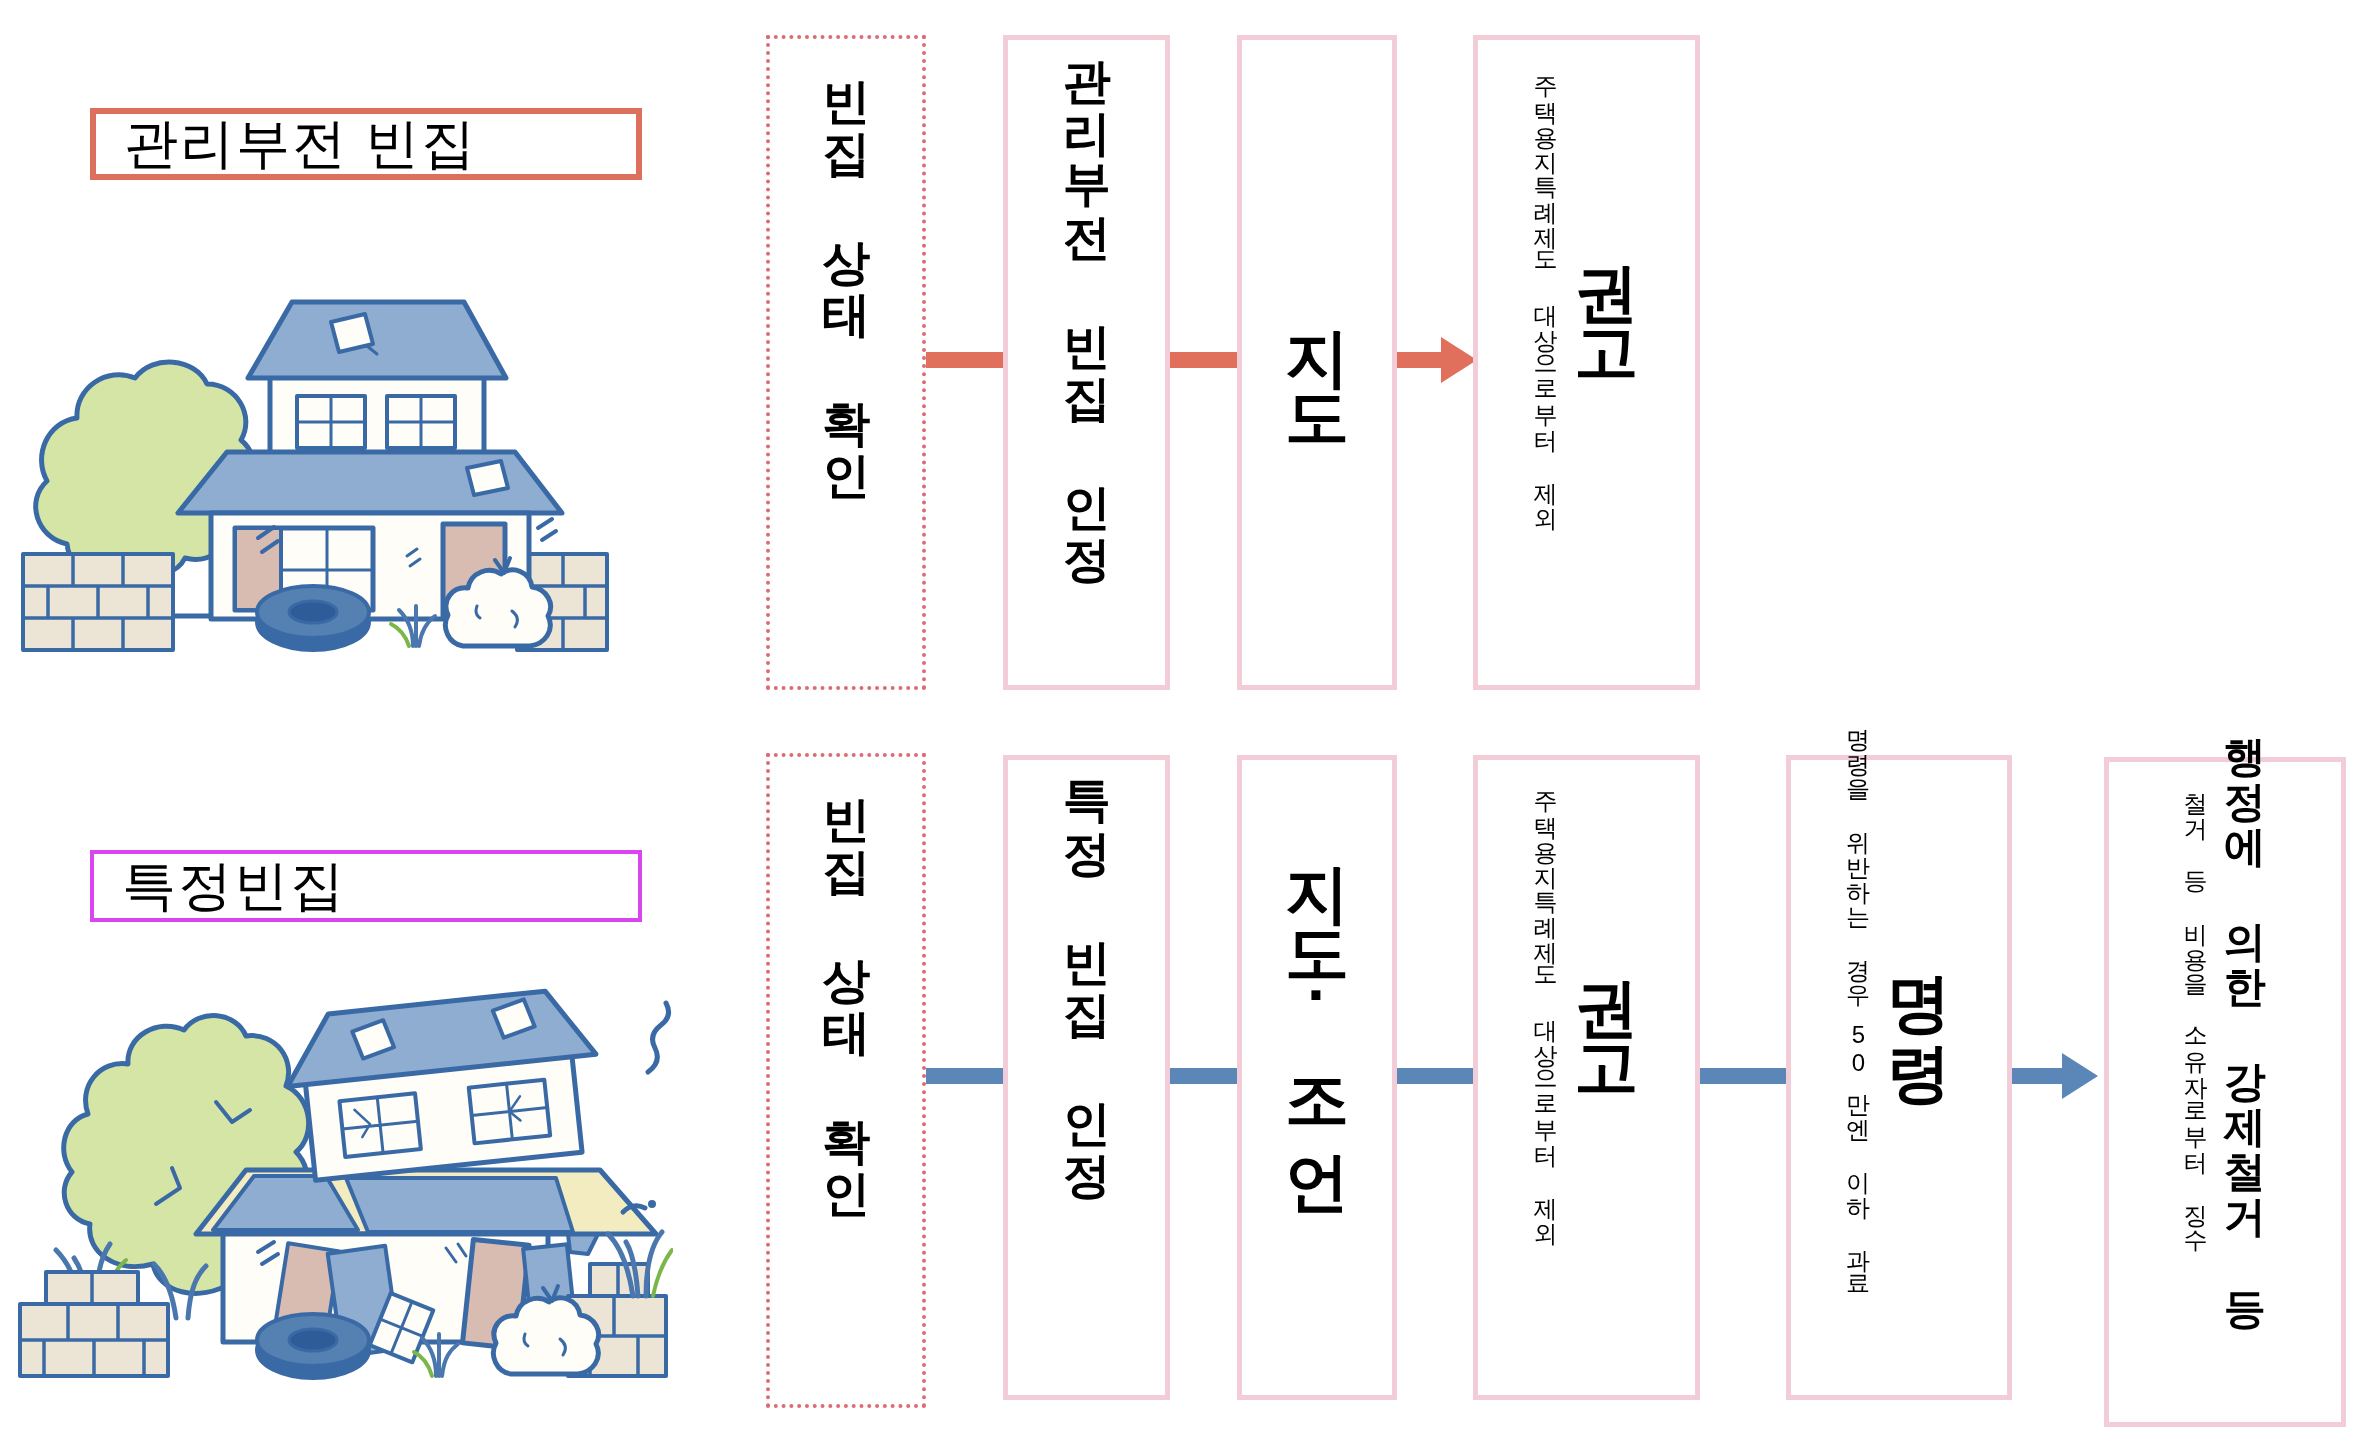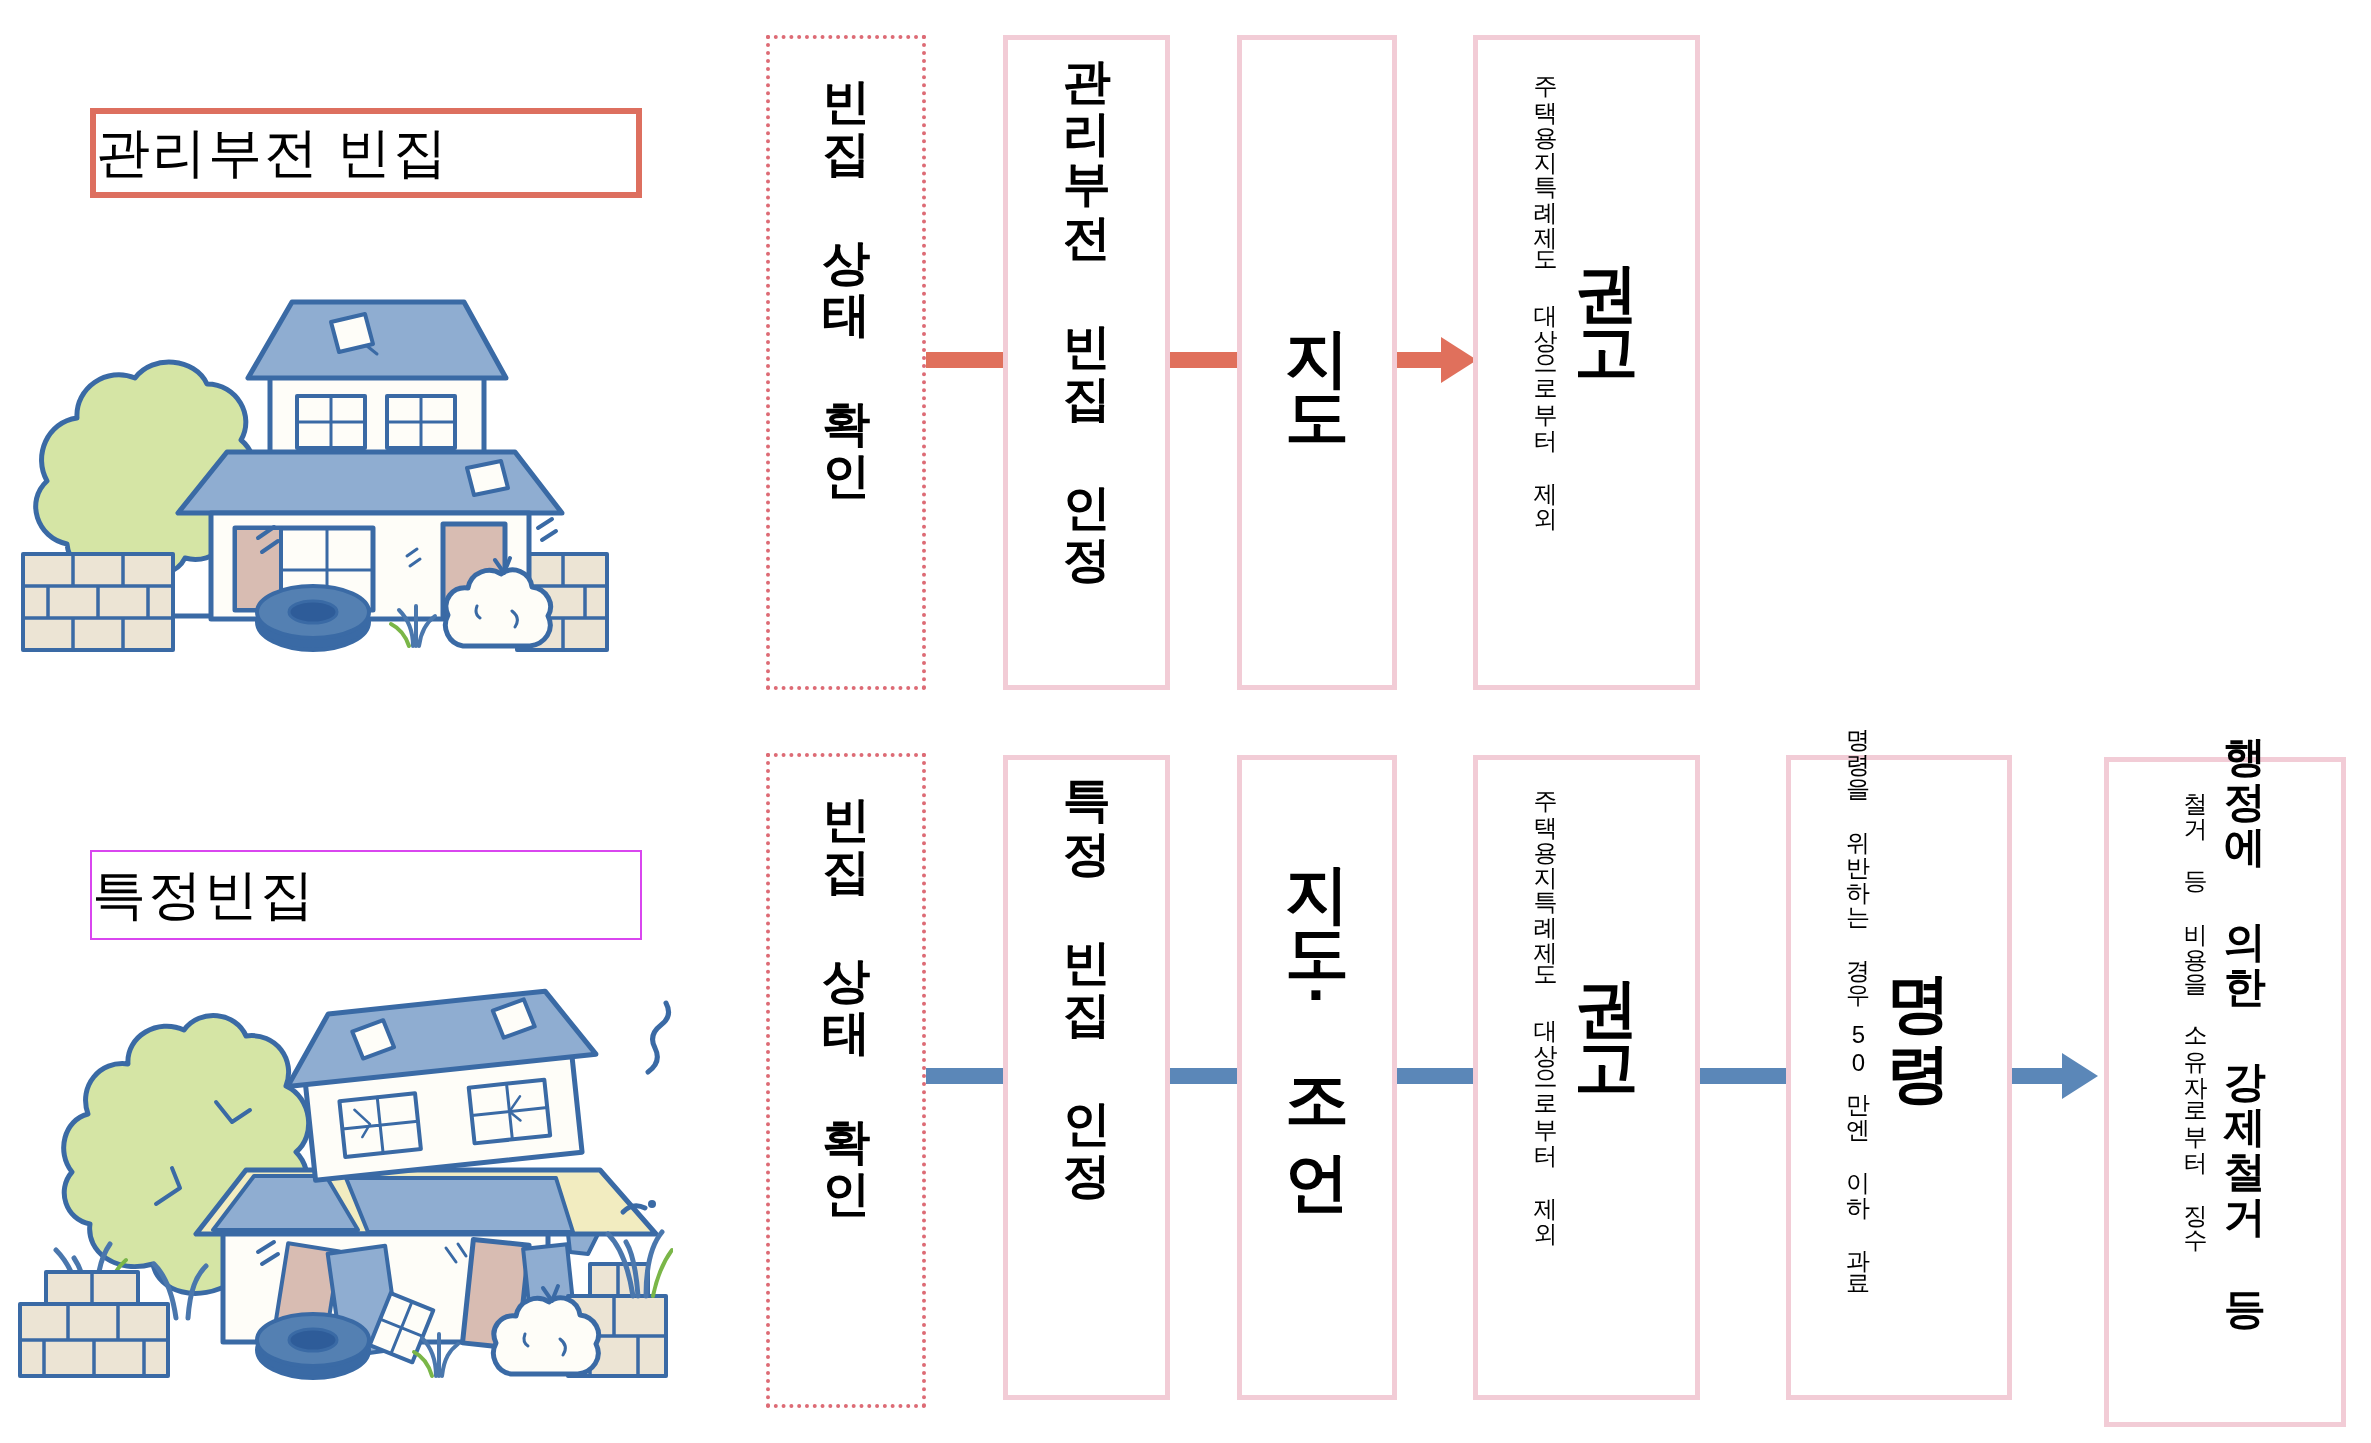--- a/index.html
+++ b/index.html
@@ -2,26 +2,26 @@
 <html><head>
 <meta charset="utf-8">
 <style>
   html,body{margin:0;padding:0;background:#ffffff;}
   .canvas{
     position:relative;width:2371px;height:1443px;background:#ffffff;
     font-family:"Liberation Sans","DejaVu Sans",sans-serif;overflow:hidden;color:#000;
   }
   
   .label-box{
-    position:absolute;left:90px;width:552px;height:90px;background:#fff;
-    box-sizing:border-box;display:flex;align-items:center;
+    position:absolute;left:90px;width:552px;height:72px;background:#fff;
+    box-sizing:border-box;display:flex;align-items:center;padding-left:28px;
     font-size:54px;font-weight:500;letter-spacing:2px;
   }
   .label-salmon{border:6px solid #dd6f5f;}
-  .label-blue{border:2px solid #d946ef;}
+  .label-blue{border:4px solid #d946ef;}
   
   .step{
     position:absolute;background:#fff;border:5px solid #f2ccd6;box-sizing:border-box;
     display:flex;align-items:center;justify-content:center;
   }
   .step.dotted{border:4px dotted #dd6b75;}
   .step-content{display:flex;flex-direction:row;align-items:center;gap:14px;}
   .mb20 {margin-bottom:20px;}
   .mb145{margin-bottom:145px;}
   .mb150{margin-bottom:150px;}

